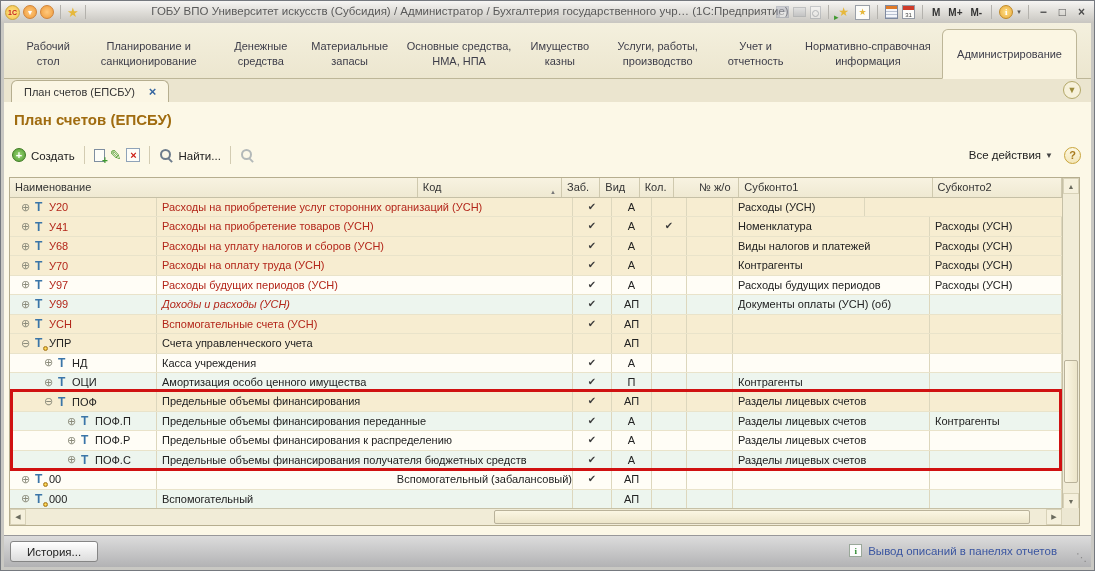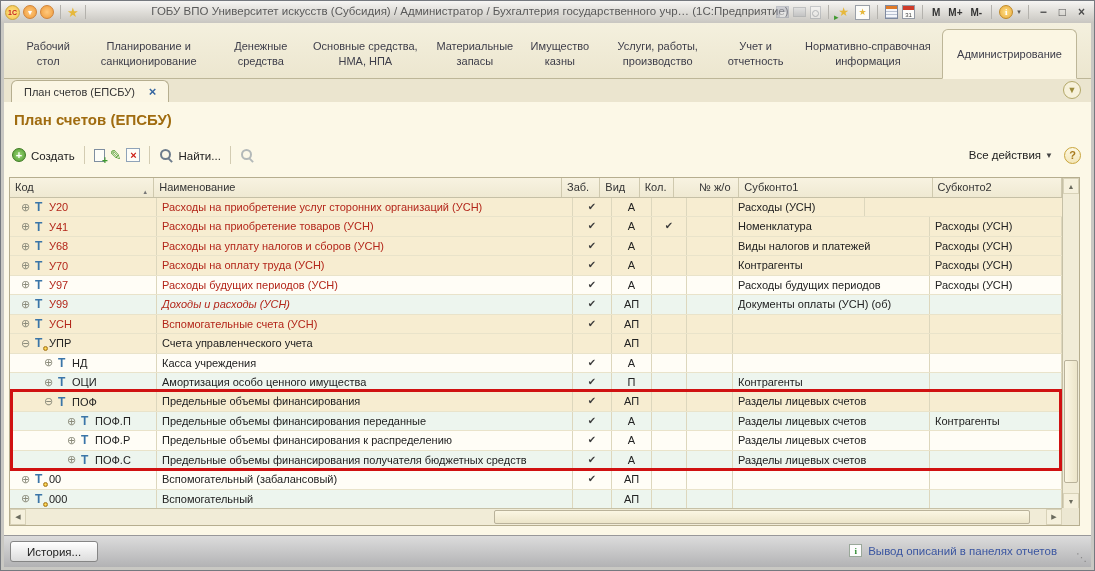--- a/index.html
+++ b/index.html
@@ -197,22 +197,22 @@
       <span class="wbtn">×</span>
     </div>
   </div>
 
   <div class="app">
 
     <div class="section-bar" id="sectionBar">
         <div class="section-tab">Рабочий стол</div>
         <div class="section-tab">Планирование и санкционирование</div>
         <div class="section-tab">Денежные средства</div>
+        <div class="section-tab">Материальные запасы</div>
         <div class="section-tab">Основные средства, НМА, НПА</div>
-        <div class="section-tab">Материальные запасы</div>
         <div class="section-tab">Имущество казны</div>
         <div class="section-tab">Услуги, работы, производство</div>
         <div class="section-tab">Учет и отчетность</div>
         <div class="section-tab">Нормативно-справочная информация</div>
         <div class="section-tab active">Администрирование</div>
       </div>
 
     <div class="form-strip">
       <div class="form-tab">
         <span>План счетов (ЕПСБУ)</span>
@@ -240,22 +240,22 @@
         <span class="all-actions">
           <span>Все действия</span>
           <span class="aa-caret">▼</span>
         </span>
         <span class="help-btn">?</span>
       </div>
 
       <div class="table-outer">
         <div class="grid" id="grid">
           <div class="thead" id="thead">
+              <div class="th" style="width: 416px;">Наименование</div>
               <div class="th" style="width: 147px;">Код<span class="sort-ico">▲</span></div>
-              <div class="th" style="width: 416px;">Наименование</div>
               <div class="th" style="width: 39px;">Заб.</div>
               <div class="th" style="width: 40px;">Вид</div>
               <div class="th" style="width: 35px;">Кол.</div>
               <div class="th" style="width: 46px; margin-left: 20px;">№ ж/о</div>
               <div class="th" style="width: 197px;">Субконто1</div>
               <div class="th" style="width: 132px;">Субконто2</div>
             </div>
           <div class="tbody" id="tbody">
               <div class="trow bg-beige">
                 <div class="td cell-code" style="width: 147px; padding-left: 10px;">
@@ -451,21 +451,21 @@
                 <div class="td " style="width: 46px;"></div>
                 <div class="td " style="width: 197px;">Разделы лицевых счетов</div>
                 <div class="td " style="width: 132px;"></div>
               </div>
               <div class="trow bg-white">
                 <div class="td cell-code" style="width: 147px; padding-left: 10px;">
                   <span class="exp">⊕</span>
                   <span class="acct">Т<span class="dot"></span></span>
                   <span class="code-text">00</span>
                 </div>
-                <div class="td name" style="width: 416px;">Вспомогательный (забалансовый)</div>
+                <div class="td name" style="width: 416px; text-align: right;">Вспомогательный (забалансовый)</div>
                 <div class="td center chk" style="width: 39px;">✔</div>
                 <div class="td center" style="width: 40px;">АП</div>
                 <div class="td center chk" style="width: 35px;"></div>
                 <div class="td " style="width: 46px;"></div>
                 <div class="td " style="width: 197px;"></div>
                 <div class="td " style="width: 132px;"></div>
               </div>
               <div class="trow bg-green">
                 <div class="td cell-code" style="width: 147px; padding-left: 10px;">
                   <span class="exp">⊕</span>

